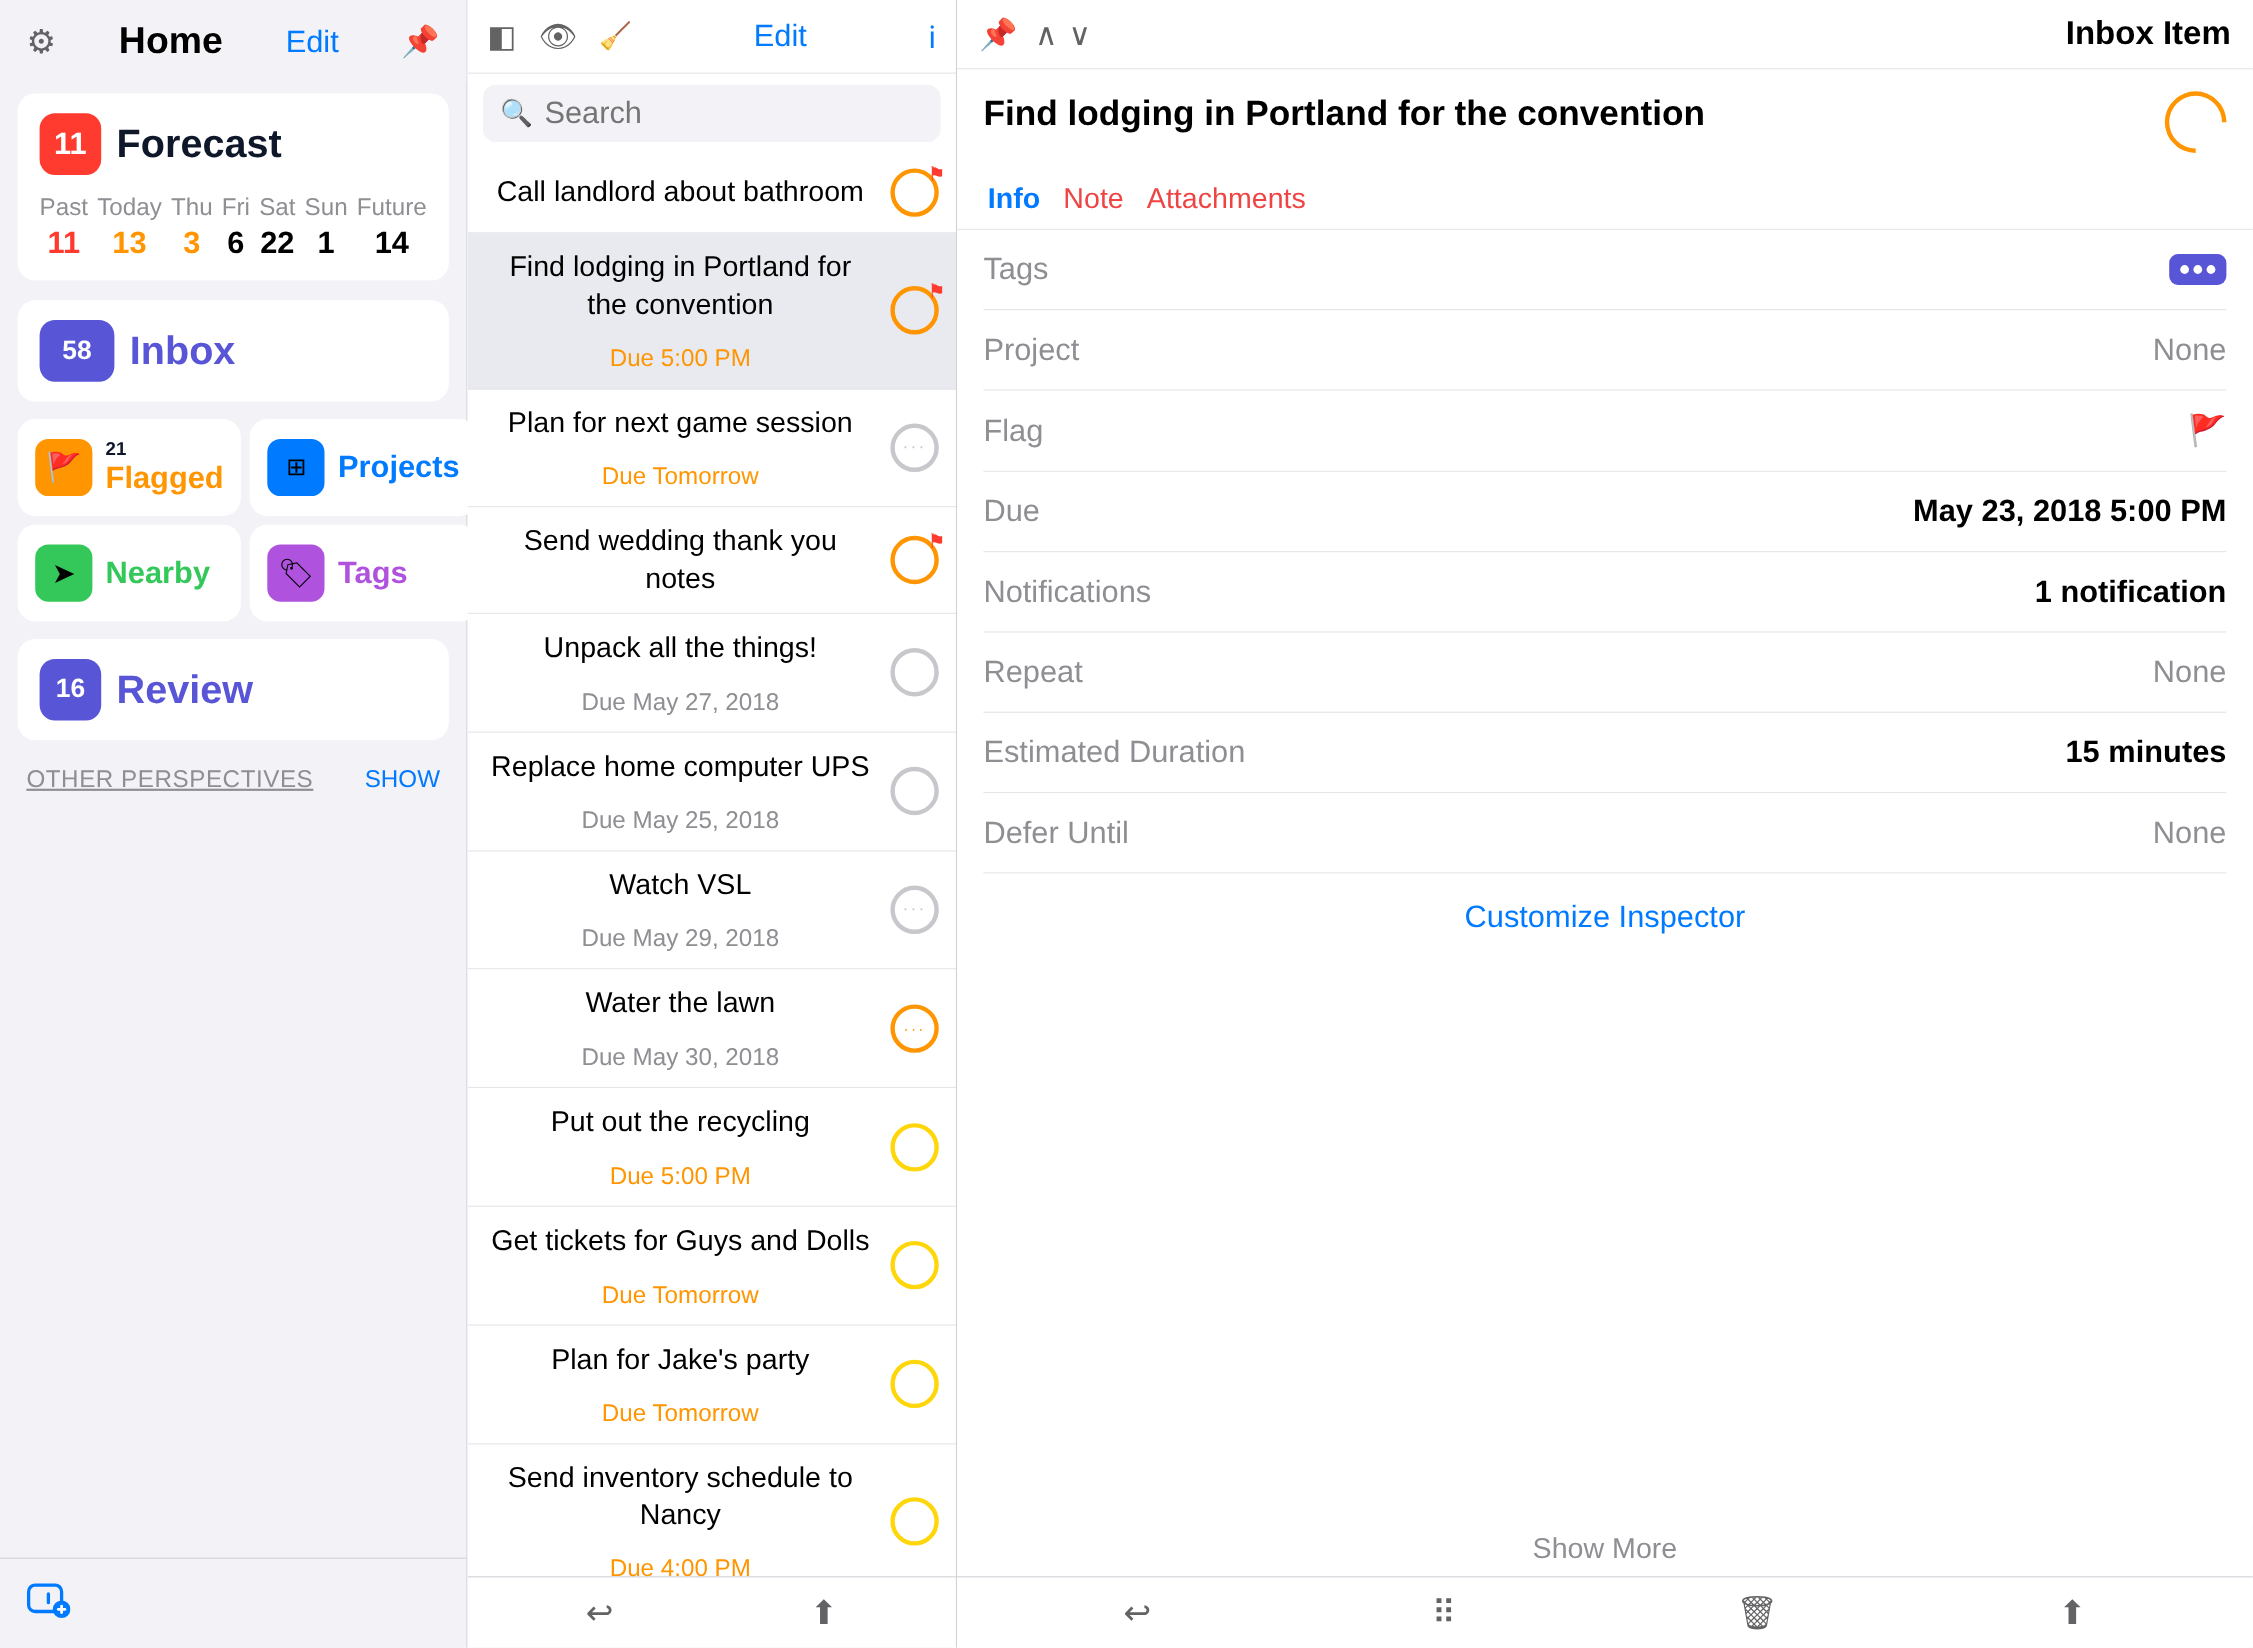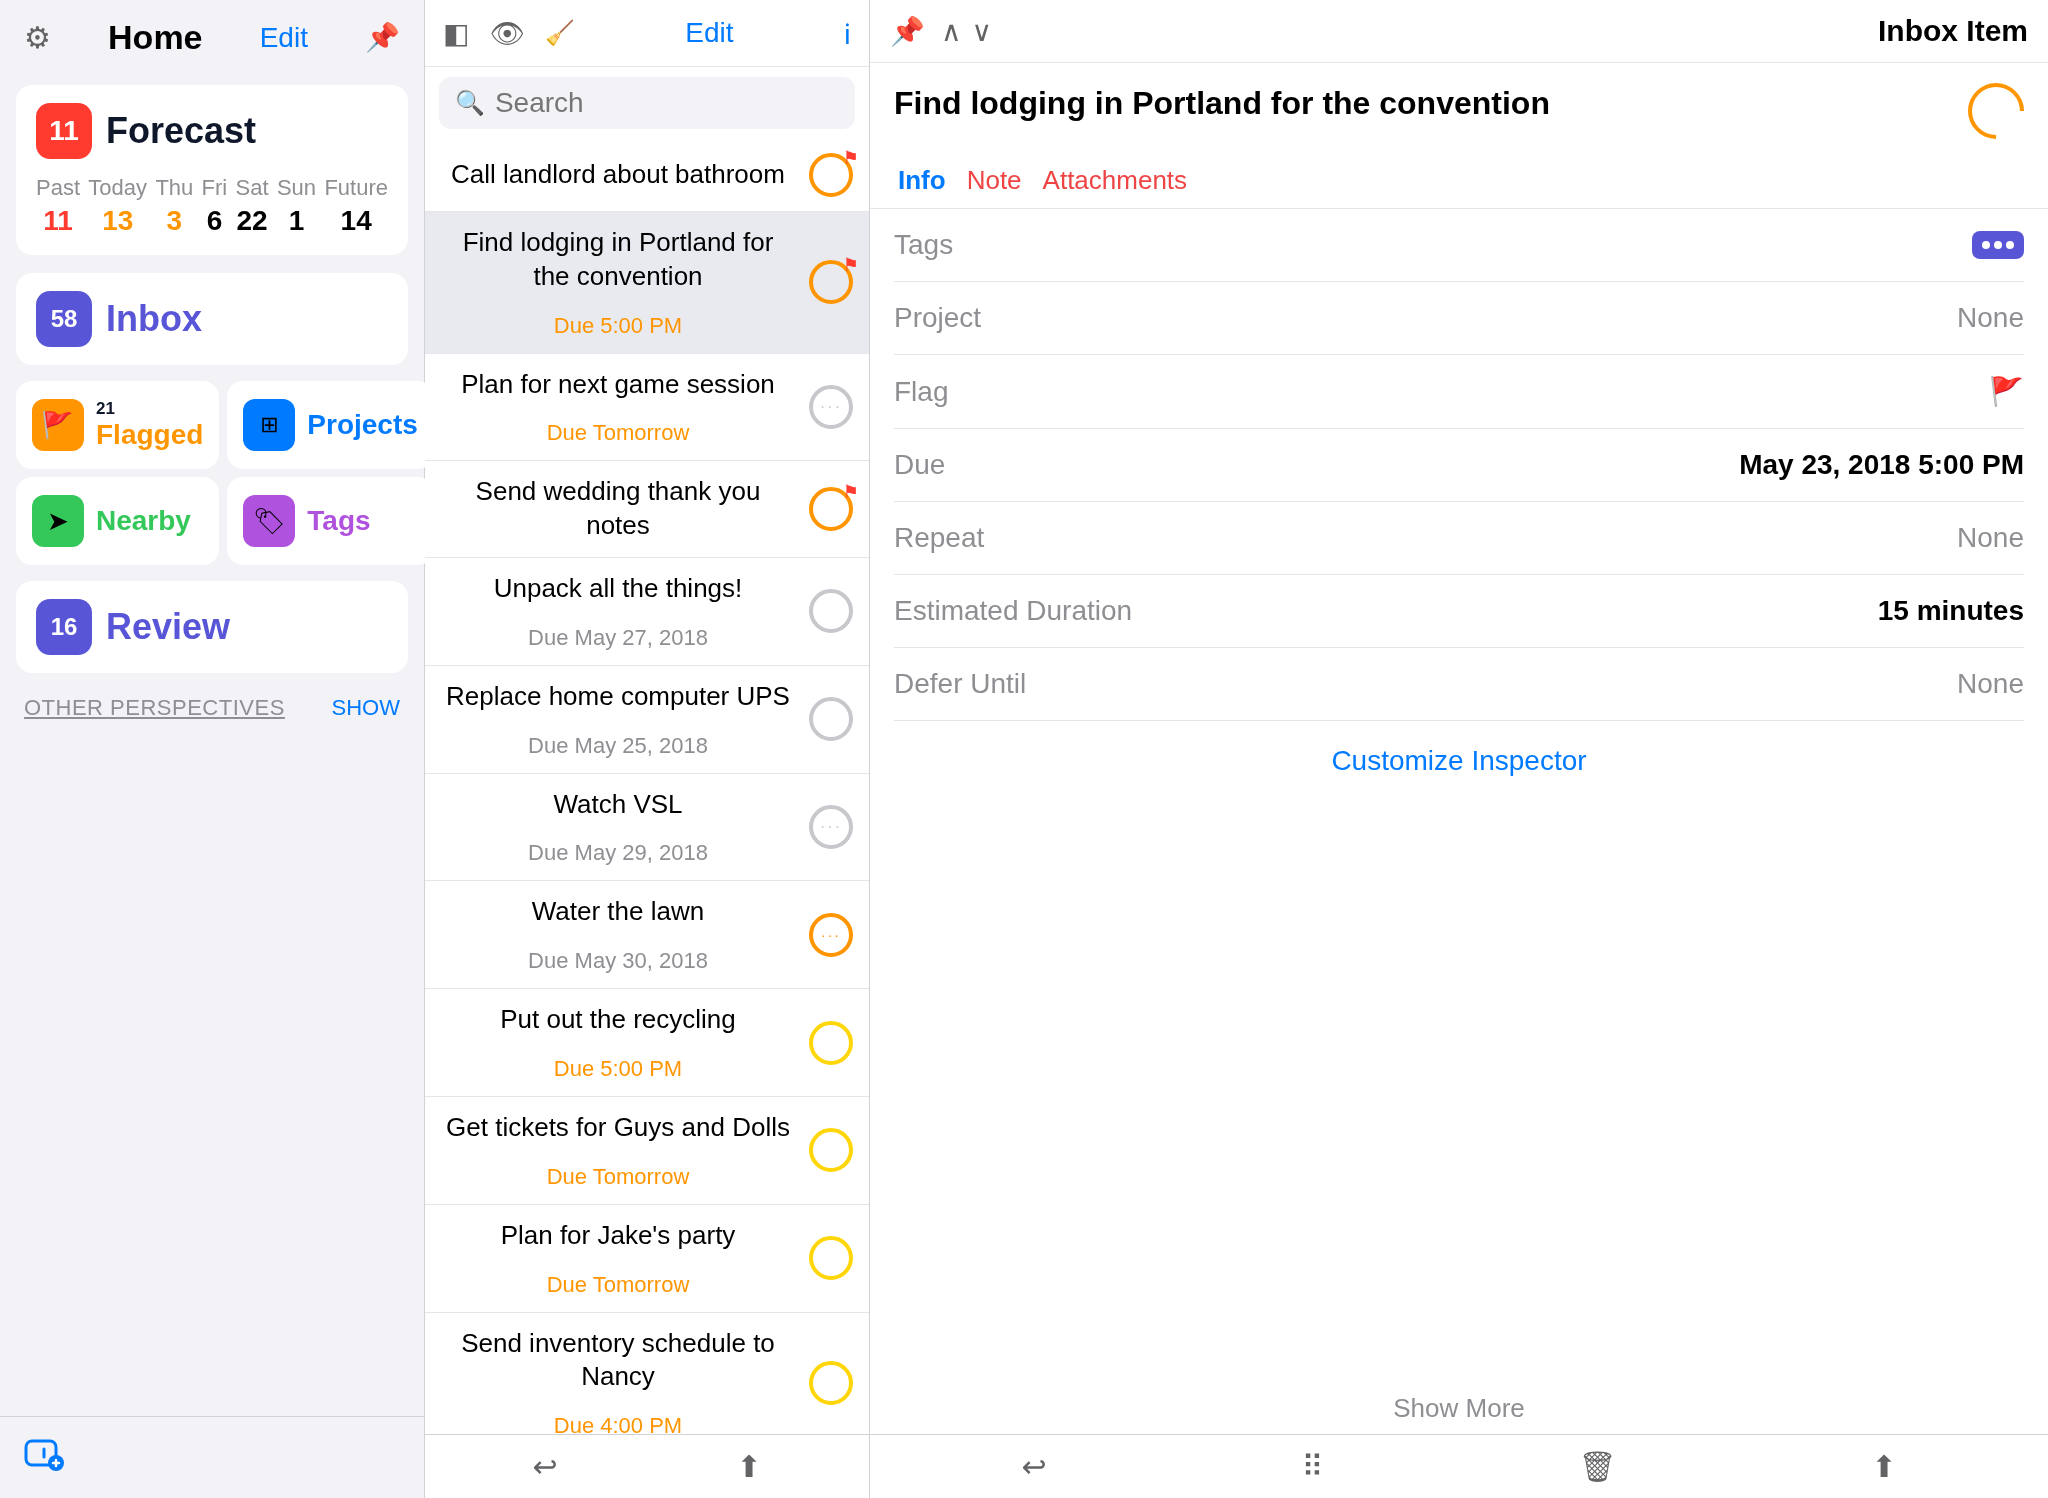--- a/index.html
+++ b/index.html
@@ -108,21 +108,21 @@
       margin: 8px 16px;
       padding: 18px 20px;
       display: flex;
       align-items: center;
       gap: 14px;
     }
     .inbox-badge {
       background: #5856d6;
       color: #fff;
       border-radius: 14px;
-      width: 56px;
+      width: 68px;
       height: 56px;
       display: flex;
       align-items: center;
       justify-content: center;
       font-size: 24px;
       font-weight: 700;
     }
     .inbox-label {
       font-size: 36px;
       font-weight: 600;
@@ -796,20 +796,24 @@
     <div class="info-row">
       <span class="info-row-label">Flag</span>
       <span class="flag-icon">🚩</span>
     </div>
 
     <div class="info-row">
       <span class="info-row-label">Due</span>
       <span class="info-row-value bold">May 23, 2018  5:00 PM</span>
     </div>
 
+    <div class="info-row">
+      <span class="info-row-label">Notifications</span>
+      <span class="info-row-value bold">1 notification</span>
+    </div>
 
     <div class="info-row">
       <span class="info-row-label">Repeat</span>
       <span class="info-row-value gray">None</span>
     </div>
 
     <div class="info-row">
       <span class="info-row-label">Estimated Duration</span>
       <span class="info-row-value bold">15 minutes</span>
     </div>

